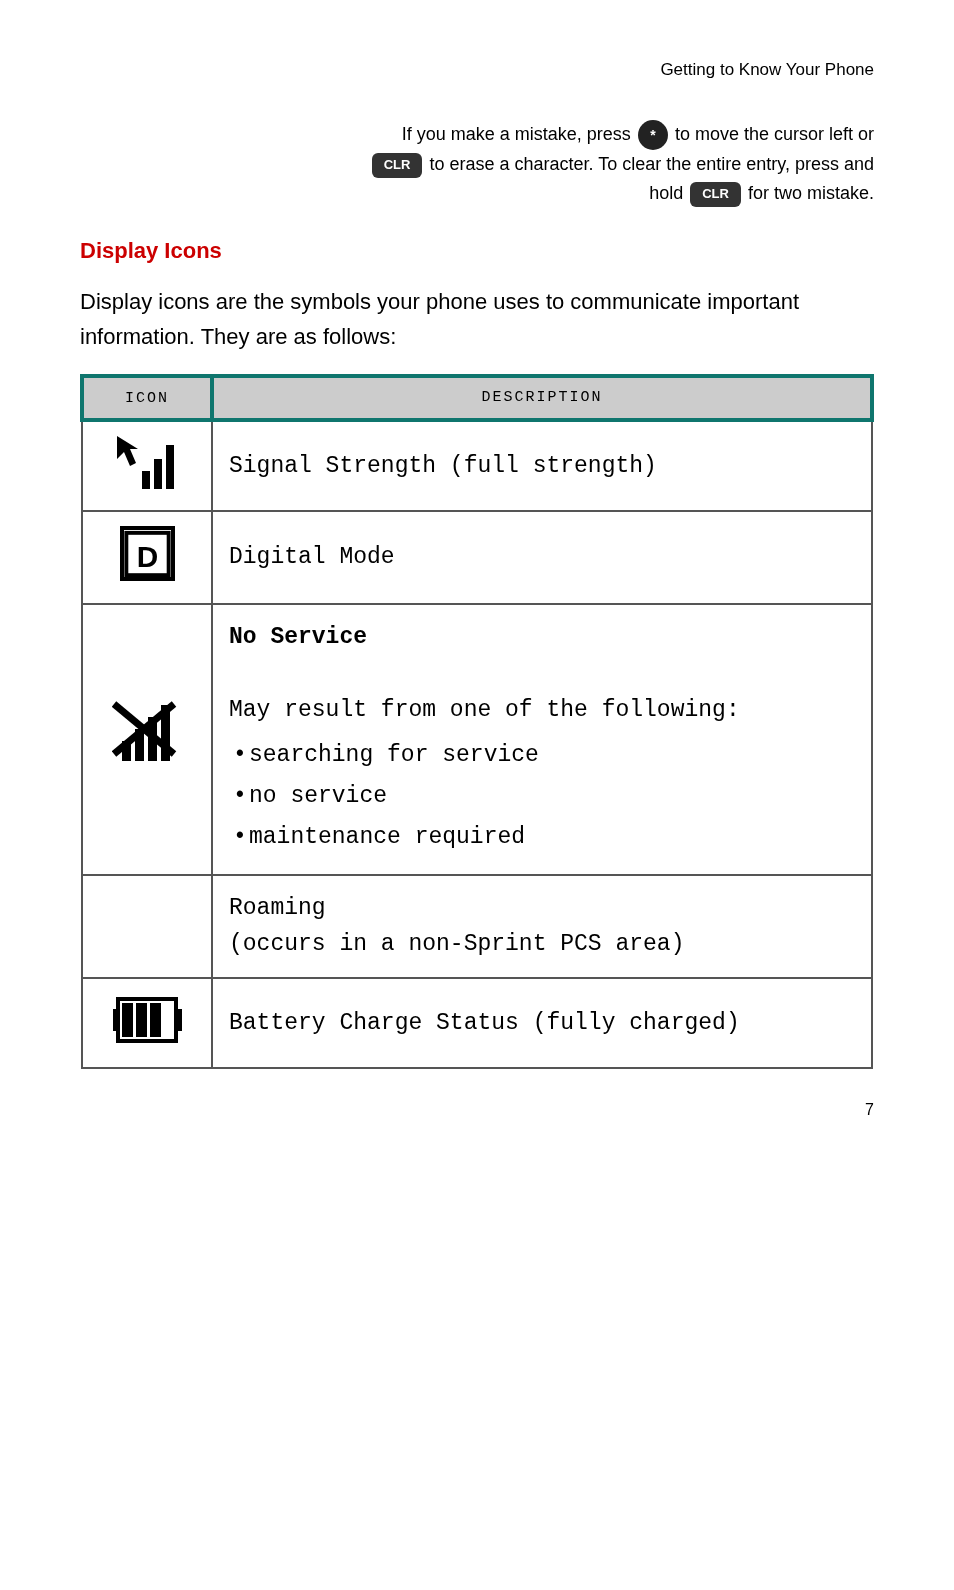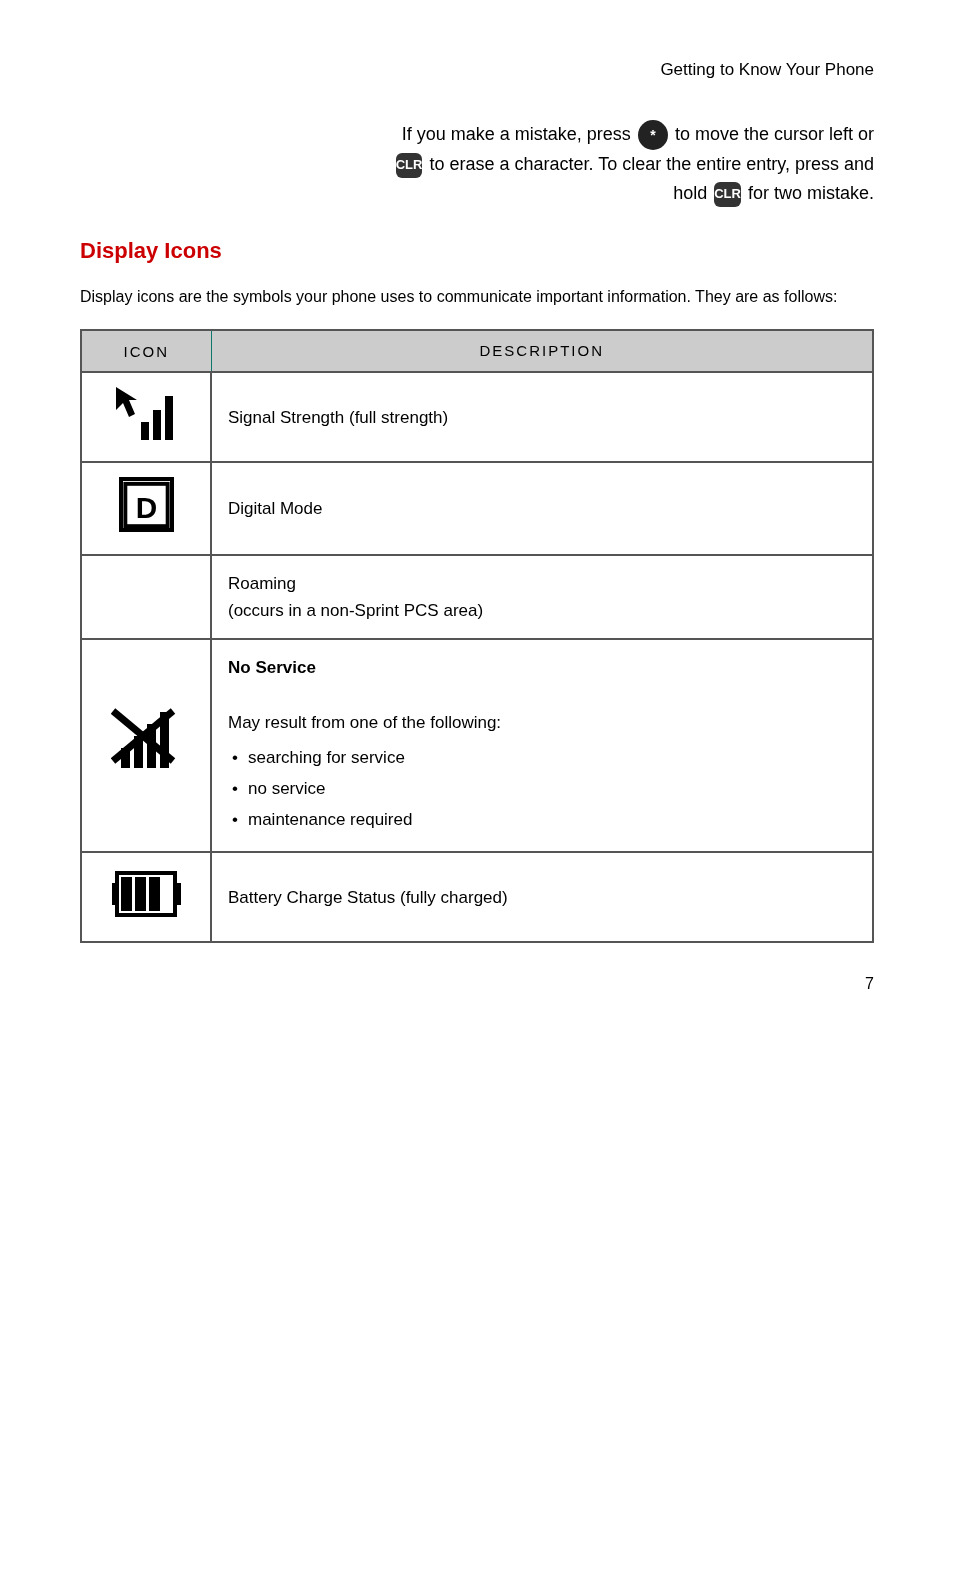--- a/index.html
+++ b/index.html
@@ -49,75 +49,75 @@
       margin: 0 2px;
     }
 
     .clr-badge {
       display: inline-flex;
       align-items: center;
       justify-content: center;
       background: #333;
       color: #fff;
       border-radius: 6px;
-      padding: 2px 0;
+      padding: 2px 12px;
       font-size: 13px;
       font-weight: bold;
       vertical-align: middle;
       margin: 0 2px;
       font-family: Arial, sans-serif;
     }
 
     .section-title {
       color: #cc0000;
       font-size: 22px;
       font-weight: bold;
       font-family: Arial, sans-serif;
       margin-bottom: 20px;
     }
 
     .section-desc {
-      font-size: 16px;
+      font-size: 22px;
       line-height: 1.6;
       margin-bottom: 20px;
       font-family: Arial, sans-serif;
     }
 
     .icons-table {
       width: 100%;
       border-collapse: collapse;
       border: 2px solid #555;
     }
 
     .icons-table th {
       background: #cccccc;
       text-align: center;
-      font-family: Liberation Sans, sans-serif;
+      font-family: Liberation Mono, monospace;
       font-size: 15px;
       font-weight: normal;
       letter-spacing: 2px;
       text-transform: uppercase;
       padding: 8px 12px;
-      border: 1px solid #0f766e;
+      border: 4px solid #0f766e;
     }
 
     .icons-table td {
       border: 2px solid #555;
       padding: 14px 16px;
       vertical-align: middle;
     }
 
     .icon-cell {
       width: 130px;
       text-align: center;
     }
 
     .desc-cell {
-      font-family: Liberation Sans, sans-serif;
-      font-size: 17px;
+      font-family: Liberation Mono, monospace;
+      font-size: 23px;
       line-height: 1.6;
     }
 
     
     .signal-icon {
       display: inline-flex;
       align-items: flex-end;
       gap: 3px;
       height: 55px;
     }
@@ -250,30 +250,20 @@
             </svg>
           </div>
         </td>
         <td class="desc-cell">
           <span>Digital Mode</span>
         </td>
       </tr>
 
       <tr>
         <td class="icon-cell">
-          
-        </td>
-        <td class="desc-cell">
-          <span>Roaming</span><br>
-          <span>(occurs in a non-Sprint PCS area)</span>
-        </td>
-      </tr>
-
-      <tr>
-        <td class="icon-cell">
           <div class="no-service-icon">
             <svg width="70" height="70" viewBox="0 0 70 70">
 
               <rect x="10" y="42" width="9" height="20" fill="#000"></rect>
               <rect x="23" y="30" width="9" height="32" fill="#000"></rect>
               <rect x="36" y="18" width="9" height="44" fill="#000"></rect>
               <rect x="49" y="6" width="9" height="56" fill="#000"></rect>
 
               <line x1="2" y1="55" x2="62" y2="5" stroke="#000" stroke-width="7"></line>
               <line x1="2" y1="5" x2="62" y2="55" stroke="#000" stroke-width="7"></line>
@@ -285,20 +275,30 @@
           <br><br>
           <span>May result from one of the following:</span>
           <ul class="bullet-list">
             <li>searching for service</li>
             <li>no service</li>
             <li>maintenance required</li>
           </ul>
         </td>
       </tr>
 
+      <tr>
+        <td class="icon-cell">
+          
+        </td>
+        <td class="desc-cell">
+          <span>Roaming</span><br>
+          <span>(occurs in a non-Sprint PCS area)</span>
+        </td>
+      </tr>
+
 
       <tr>
         <td class="icon-cell">
           <div class="battery-icon">
             <svg width="75" height="55" viewBox="0 0 75 55">
 
               <rect x="8" y="6" width="58" height="42" fill="none" stroke="#000" stroke-width="4"></rect>
 
               <rect x="66" y="16" width="6" height="22" fill="#000"></rect>
 

